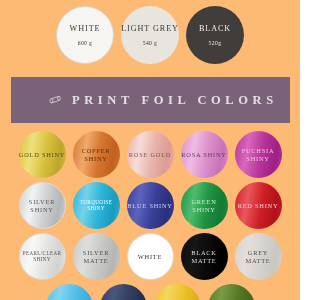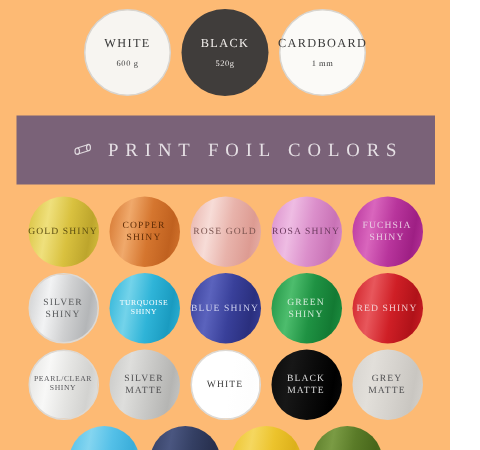--- a/index.html
+++ b/index.html
@@ -41,20 +41,21 @@
     width: 279px; height: 46px;
     background: #7a6278;
     display: flex; align-items: center;
     padding-left: 36px;
   }
   .banner-icon { width: 16px; height: 12px; margin-right: 9px; flex: 0 0 auto; }
   .banner-title {
     font-size: 12.5px; letter-spacing: 4.6px;
     color: #e6e0e5; white-space: nowrap;
     font-family: "Liberation Serif", serif;
+    font-weight: bold;
   }
 
   
   .grid {
     position: absolute; left: 0; top: 131px;
     width: 300px;
     display: flex; flex-direction: column; gap: 4px;
   }
   .grid-row {
     display: flex; justify-content: center; align-items: center; gap: 7px;
@@ -77,27 +78,27 @@
 </head>
 <body>
 
 <div id="page">
 
   <div class="paper-row">
     <div class="paper-chip outlined" style="background: rgb(247, 245, 241);">
       <span class="pname" style="color: rgb(58, 58, 58);">WHITE</span>
       <span class="pweight" style="color: rgb(58, 58, 58);">600 g</span>
     </div>
+    <div class="paper-chip" style="background: rgb(232, 228, 222);">
+      <span class="pname" style="color: rgb(58, 58, 58);">LIGHT GREY</span>
+      <span class="pweight" style="color: rgb(58, 58, 58);">540 g</span>
+    </div>
     <div class="paper-chip dark" style="background: rgb(64, 61, 59);">
       <span class="pname" style="color: rgb(242, 239, 236);">BLACK</span>
       <span class="pweight" style="color: rgb(242, 239, 236);">520g</span>
-    </div>
-    <div class="paper-chip outlined" style="background: rgb(251, 250, 247);">
-      <span class="pname" style="color: rgb(58, 58, 58);">CARDBOARD</span>
-      <span class="pweight" style="color: rgb(58, 58, 58);">1 mm</span>
     </div>
   </div>
 
   <div class="banner" style="background: rgb(122, 98, 120);">
     <svg class="banner-icon" viewBox="0 0 32 24">
       <g fill="none" stroke="#ded7dd" stroke-width="1.6">
         <ellipse cx="9" cy="13.5" rx="3" ry="4.2"></ellipse>
         <path d="M9 9.3 L24 4.6 M9 17.7 L24 13"></path>
         <ellipse cx="24" cy="8.8" rx="2.6" ry="4.2"></ellipse>
       </g>

